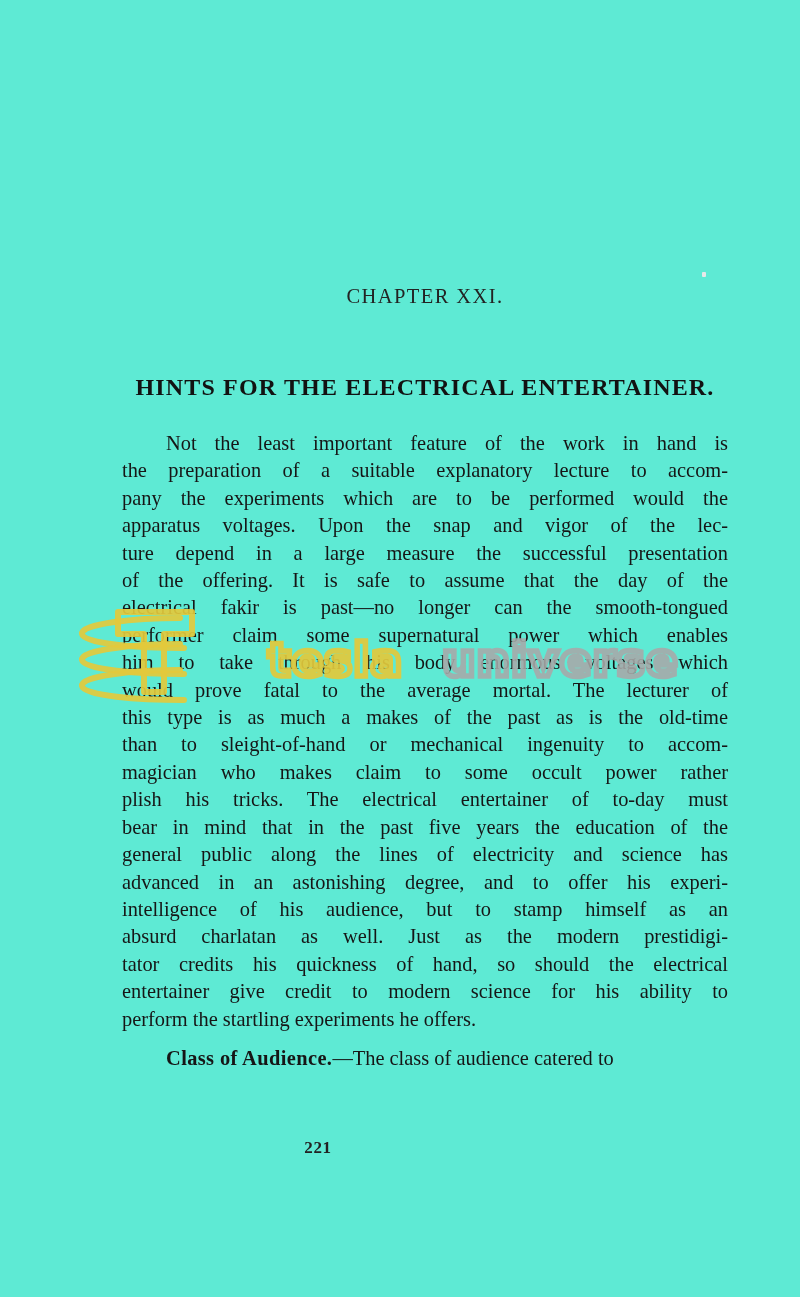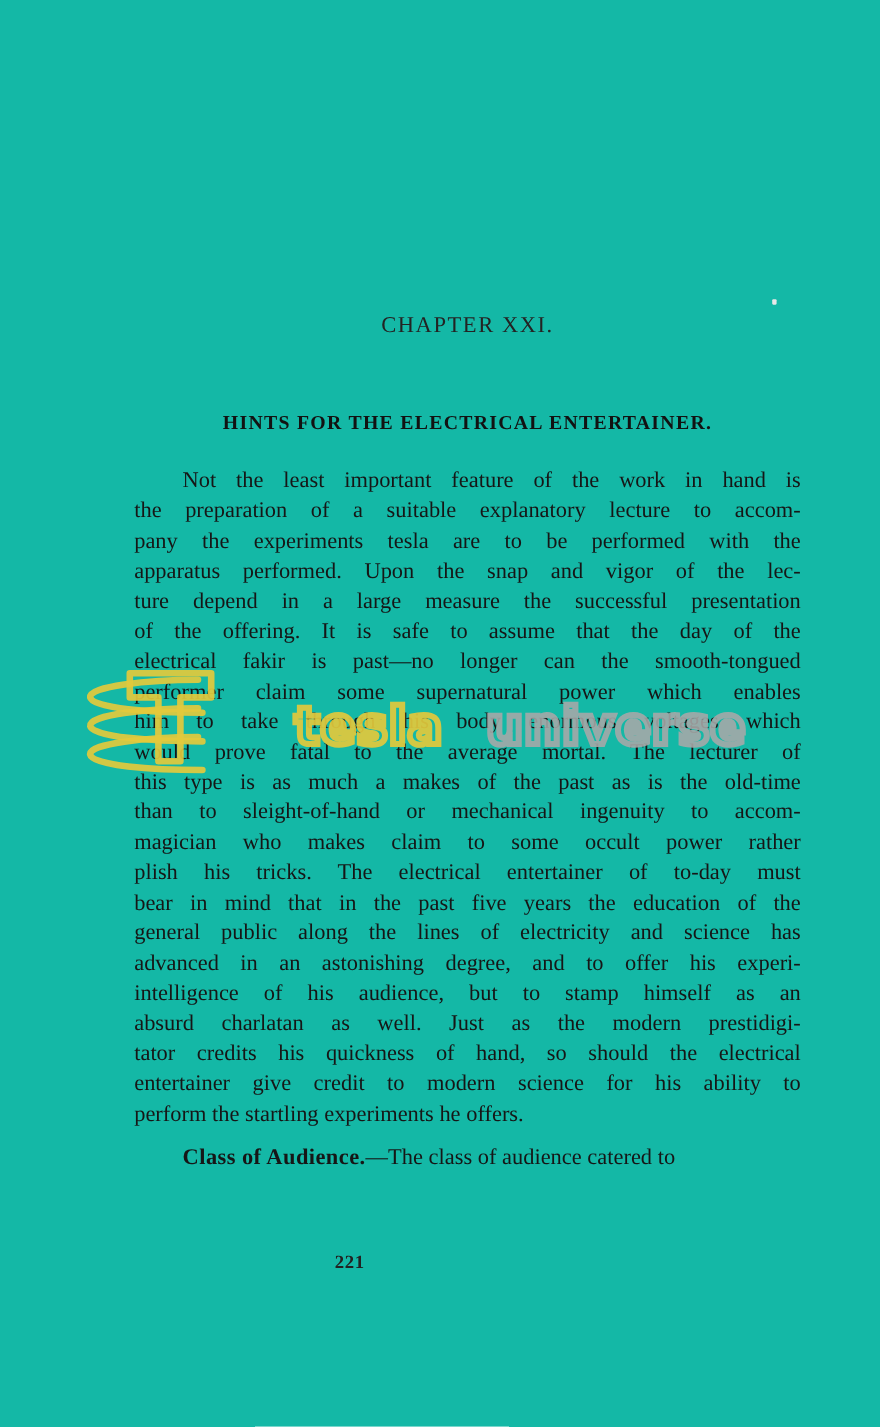--- a/index.html
+++ b/index.html
@@ -12,21 +12,21 @@
     height: 1297px;
     position: relative;
     overflow: hidden;
     font-family: "Liberation Serif", "DejaVu Serif", serif;
     color: #1a1a1a;
   }
 
   .page {
     position: absolute;
     inset: 0;
-    background: #14b8a6;
+    background: #5eead4;
   }
 
   
   .textblock {
     position: absolute;
     left: 110px;
     top: 0;
     width: 630px;
   }
 
@@ -35,21 +35,21 @@
     font-size: 20.5px;
     letter-spacing: 1.4px;
     color: #232323;
     margin-top: 285px;
     font-family: "Liberation Serif", "DejaVu Serif", serif;
     white-space: nowrap;
   }
 
   .section-title {
     text-align: center;
-    font-size: 18px;
+    font-size: 24px;
     font-weight: bold;
     letter-spacing: 1.15px;
     color: #121212;
     margin-top: 66px;
     white-space: nowrap;
   }
 
   .body-para {
     margin: 12px;
     font-size: 20.4px;
@@ -173,22 +173,22 @@
 
   <div class="textblock">
 
     <div class="chapter-label">CHAPTER XXI.</div>
 
     <div class="section-title">HINTS FOR THE ELECTRICAL ENTERTAINER.</div>
 
     <p class="body-para first">
       <span class="line j indent">Not the least important feature of the work in hand is</span>
       <span class="line j">the preparation of a suitable explanatory lecture to accom-</span>
-      <span class="line j">pany the experiments tesla are to be performed with the</span>
-      <span class="line j">apparatus performed.  Upon the snap and vigor of the lec-</span>
+      <span class="line j">pany the experiments which are to be performed would the</span>
+      <span class="line j">apparatus voltages.  Upon the snap and vigor of the lec-</span>
       <span class="line j">ture depend in a large measure the successful presentation</span>
       <span class="line j">of the offering.  It is safe to assume that the day of the</span>
       <span class="line j">electrical fakir is past—no longer can the smooth-tongued</span>
       <span class="line j">performer claim some supernatural power which enables</span>
       <span class="line j">him to take through his body enormous voltages which</span>
       <span class="line j">would prove fatal to the average mortal.  The lecturer of</span>
       <span class="line j">this type is as much a makes of the past as is the old-time</span>
       <span class="line j">than to sleight-of-hand or mechanical ingenuity to accom-</span>
       <span class="line j">magician who makes claim to some occult power rather</span>
       <span class="line j">plish his tricks.  The electrical entertainer of to-day must</span>

